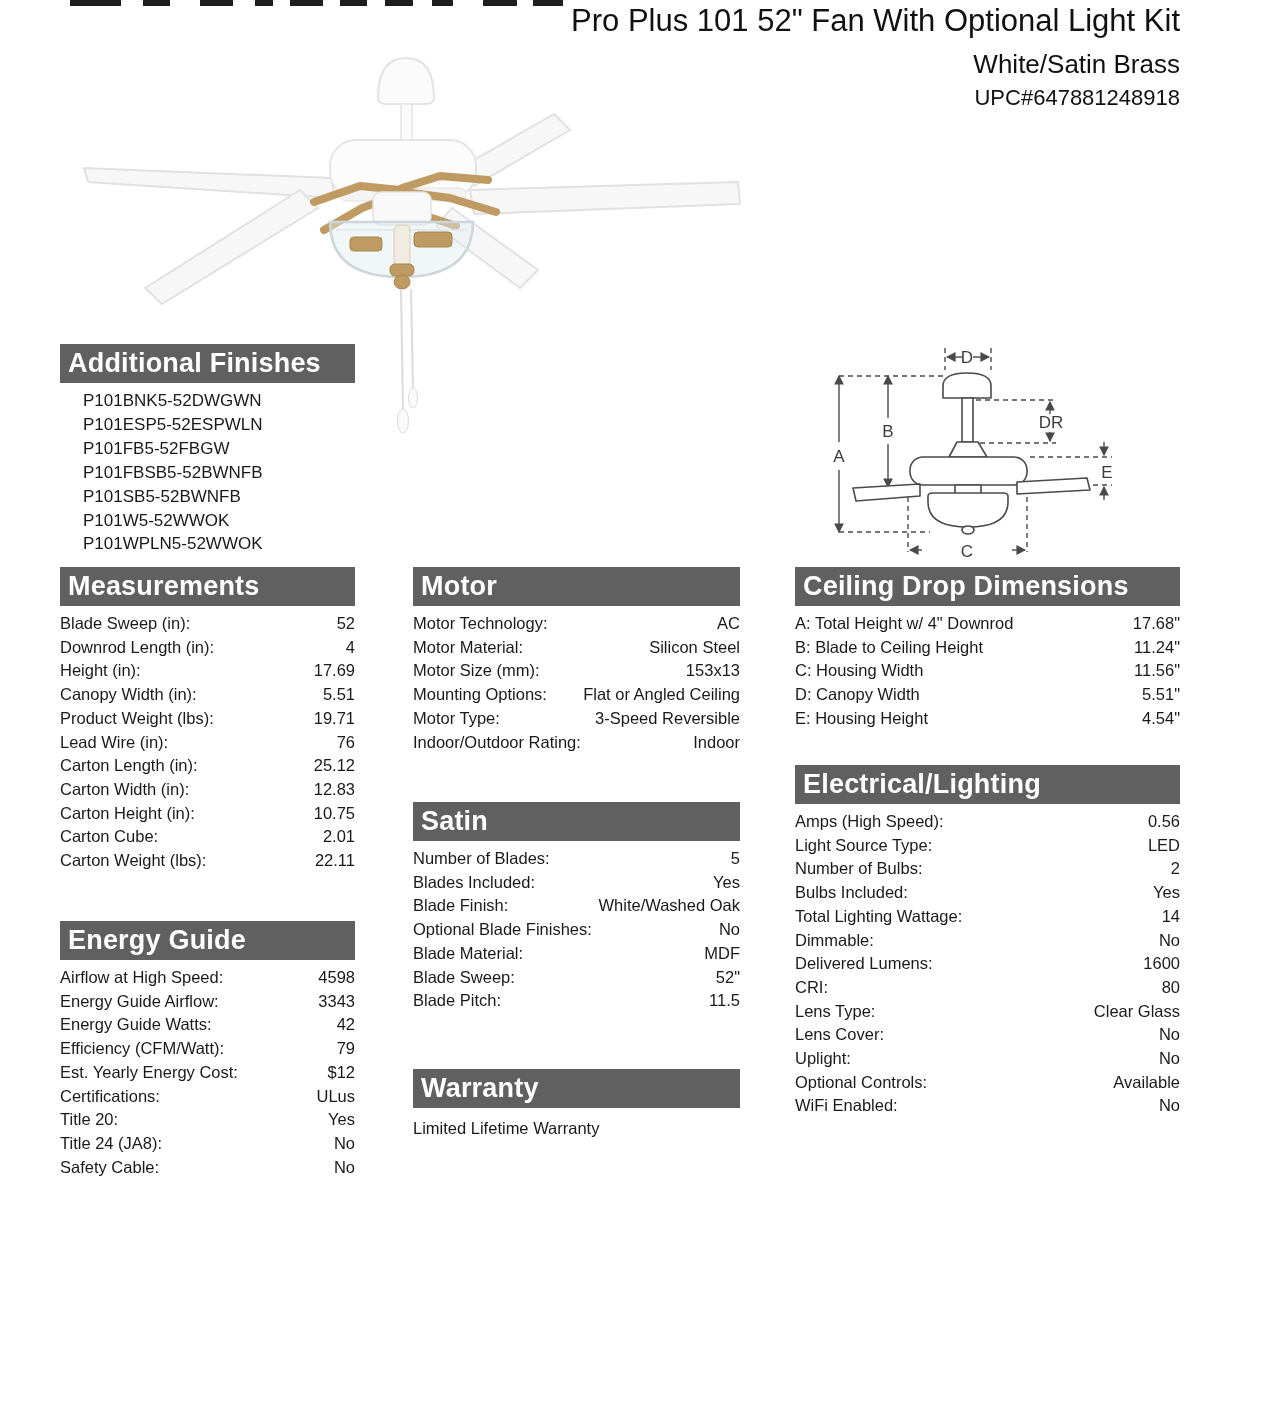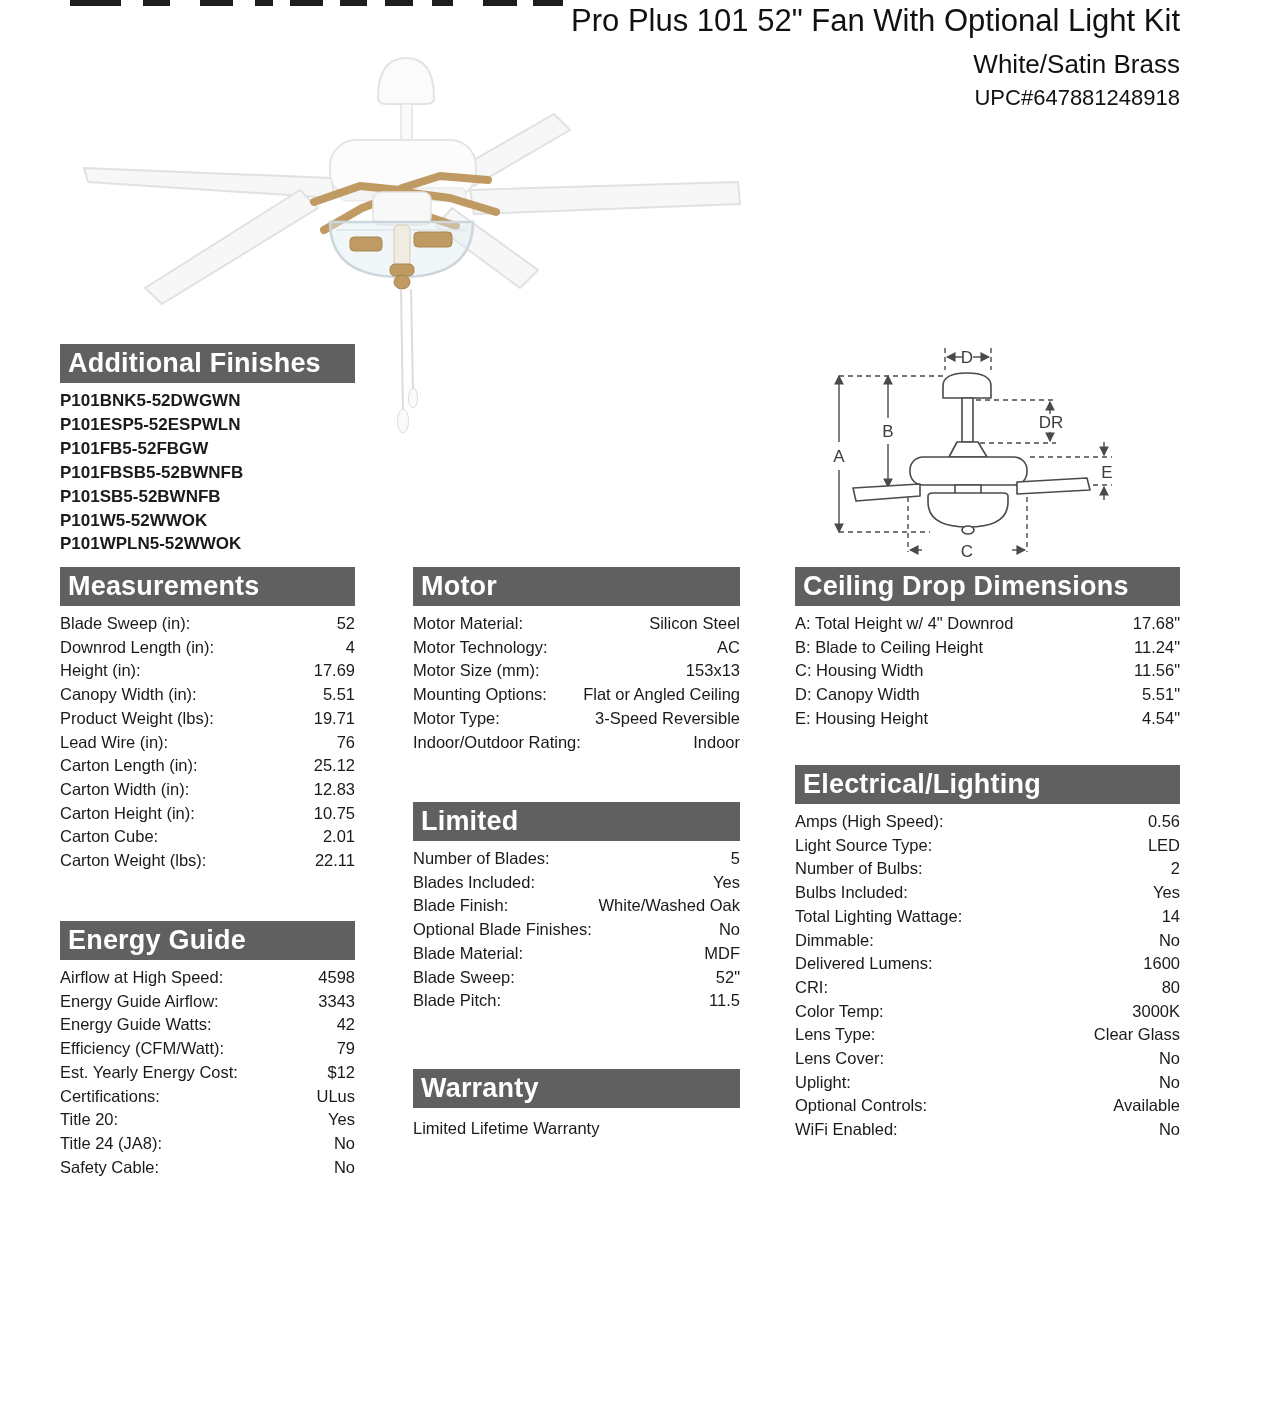--- a/index.html
+++ b/index.html
@@ -18,21 +18,21 @@
   
   .spec{position:absolute;}
   .spec-header{height:39px; background:#606060; color:#fff; font-weight:bold;
                font-size:27px; line-height:39px; padding-left:8px; letter-spacing:0.2px;
                white-space:nowrap; overflow:hidden;}
   .spec-rows{padding-top:6px;}
   .spec-row{display:flex; justify-content:space-between; align-items:baseline;
             font-size:16.5px; line-height:23.7px; color:#1a1a1a;}
   .spec-row .lbl{white-space:nowrap;}
   .spec-row .val{white-space:nowrap; text-align:right;}
-  .finish-item{font-size:17px; line-height:23.9px; font-weight:bold; color:#1a1a1a; white-space:nowrap;}
+  .finish-item{font-size:17px; line-height:23.9px; font-weight:normal; color:#1a1a1a; white-space:nowrap;margin-left:23px;}
   .warranty-text{font-size:16.5px; line-height:23.7px; padding-top:9px; color:#1a1a1a;}
 
   #sec-additional-finishes{left:60px; top:344px; width:295px;}
   #sec-measurements{left:60px; top:567px; width:295px;}
   #sec-energy-guide{left:60px; top:921px; width:295px;}
   #sec-motor{left:413px; top:567px; width:327px;}
   #sec-blades{left:413px; top:802px; width:327px;}
   #sec-warranty{left:413px; top:1069px; width:327px;}
   #sec-ceiling-drop{left:795px; top:567px; width:385px;}
   #sec-electrical{left:795px; top:765px; width:385px;}
@@ -305,30 +305,30 @@
           <span class="val">No</span>
         </div>
       </div>
   </section>
 
   <section class="spec" id="sec-motor">
     <div class="spec-header">Motor</div>
     <div class="spec-rows">
 
         <div class="spec-row">
+          <span class="lbl">Motor Technology:</span>
+          <span class="val">AC</span>
+        </div>
+
+        <div class="spec-row">
           <span class="lbl">Motor Material:</span>
           <span class="val">Silicon Steel</span>
         </div>
 
         <div class="spec-row">
-          <span class="lbl">Motor Technology:</span>
-          <span class="val">AC</span>
-        </div>
-
-        <div class="spec-row">
           <span class="lbl">Motor Size (mm):</span>
           <span class="val">153x13</span>
         </div>
 
         <div class="spec-row">
           <span class="lbl">Mounting Options:</span>
           <span class="val">Flat or Angled Ceiling</span>
         </div>
 
         <div class="spec-row">
@@ -337,21 +337,21 @@
         </div>
 
         <div class="spec-row">
           <span class="lbl">Indoor/Outdoor Rating:</span>
           <span class="val">Indoor</span>
         </div>
       </div>
   </section>
 
   <section class="spec" id="sec-blades">
-    <div class="spec-header">Limited</div>
+    <div class="spec-header">Satin</div>
     <div class="spec-rows">
 
         <div class="spec-row">
           <span class="lbl">Number of Blades:</span>
           <span class="val">5</span>
         </div>
 
         <div class="spec-row">
           <span class="lbl">Blades Included:</span>
           <span class="val">Yes</span>
@@ -457,24 +457,20 @@
         <div class="spec-row">
           <span class="lbl">Delivered Lumens:</span>
           <span class="val">1600</span>
         </div>
 
         <div class="spec-row">
           <span class="lbl">CRI:</span>
           <span class="val">80</span>
         </div>
 
-        <div class="spec-row">
-          <span class="lbl">Color Temp:</span>
-          <span class="val">3000K</span>
-        </div>
 
         <div class="spec-row">
           <span class="lbl">Lens Type:</span>
           <span class="val">Clear Glass</span>
         </div>
 
         <div class="spec-row">
           <span class="lbl">Lens Cover:</span>
           <span class="val">No</span>
         </div>

